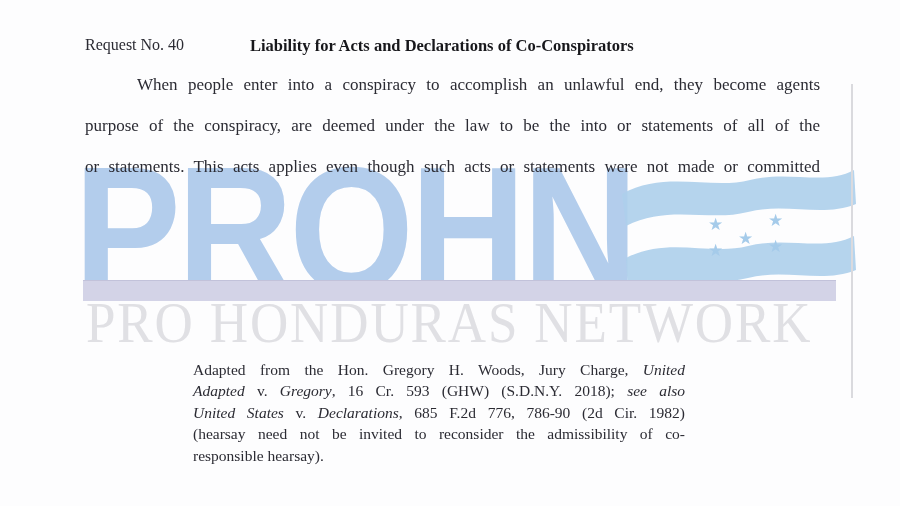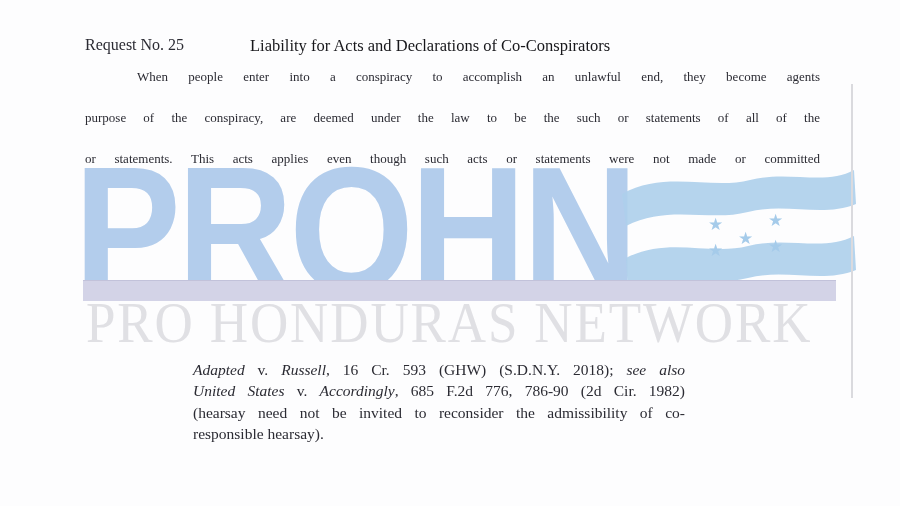--- a/index.html
+++ b/index.html
@@ -32,25 +32,25 @@
     position:absolute; left:851px; top:84px; width:2px; height:314px;
     background:var(--page-line); z-index:1;
   }
   .highlight-band{
     position:absolute; left:83px; top:280px; width:753px; height:20px;
     background:var(--highlight); border-top:1px solid #c2c2da; z-index:2;
   }
   
   .doc-header{position:absolute; top:36px; left:0; width:100%; z-index:3; font-size:16px;}
   .req-label{position:absolute; left:85px; white-space:nowrap;}
-  .doc-title{position:absolute; left:250px; font-weight:normal; font-size:16.5px;
+  .doc-title{position:absolute; left:250px; font-weight:bold; font-size:16.5px;
              color:var(--title); white-space:nowrap;}
   .body-text{
-    position:absolute; left:85px; top:56px; width:735px; z-index:3;
-    font-size:13px; line-height:41px;
+    position:absolute; left:85px; top:64px; width:735px; z-index:3;
+    font-size:17px; line-height:41px;
   }
   .body-line{text-align:justify; text-align-last:justify; white-space:normal;}
   .body-line.indent{text-indent:52px;}
   .body-line.last{text-align-last:left;}
   .citation{
     position:absolute; left:193px; top:359px; width:492px; z-index:3;
     font-size:15.5px; line-height:21.4px;
   }
   .cite-line{text-align:justify; text-align-last:justify;}
   .cite-line.last{text-align-last:left;}
@@ -73,36 +73,39 @@
     <text class="flag-star" x="152" y="66" font-size="17" fill="var(--flag-star)">★</text>
     <text class="flag-star" x="152" y="92" font-size="17" fill="var(--flag-star)">★</text>
   </svg>
 
   <div class="wm-fullname">PRO HONDURAS NETWORK</div>
 
   <div class="page-edge-line"></div>
   <div class="highlight-band"></div>
 
   <div class="doc-header">
-    <span class="req-label">Request No. 25</span>
+    <span class="req-label">Request No. 40</span>
     <span class="doc-title">Liability for Acts and Declarations of Co-Conspirators</span>
   </div>
 
   <div class="body-text">
     <div class="body-line indent">When people enter into a conspiracy to accomplish an unlawful end, they become agents</div>
-    <div class="body-line">purpose of the conspiracy, are deemed under the law to be the such or statements of all of the</div>
+    <div class="body-line">purpose of the conspiracy, are deemed under the law to be the into or statements of all of the</div>
     <div class="body-line">or statements.  This acts applies even though such acts or statements were not made or committed</div>
   </div>
 
   <div class="citation">
     <div class="cite-line">
-      <span class="it">Adapted</span><span> v. </span><span class="it">Russell</span><span>, 16 Cr. 593 (GHW) (S.D.N.Y. 2018); </span><span class="it">see also</span>
+      <span>Adapted from the Hon. Gregory H. Woods, Jury Charge, </span><span class="it">United</span>
     </div>
     <div class="cite-line">
-      <span class="it">United States</span><span> v. </span><span class="it">Accordingly</span><span>, 685 F.2d 776, 786-90 (2d Cir. 1982)</span>
+      <span class="it">Adapted</span><span> v. </span><span class="it">Gregory</span><span>, 16 Cr. 593 (GHW) (S.D.N.Y. 2018); </span><span class="it">see also</span>
+    </div>
+    <div class="cite-line">
+      <span class="it">United States</span><span> v. </span><span class="it">Declarations</span><span>, 685 F.2d 776, 786-90 (2d Cir. 1982)</span>
     </div>
     <div class="cite-line">
       <span>(hearsay need not be invited to reconsider the admissibility of co-</span>
     </div>
     <div class="cite-line last">
       <span>responsible hearsay).</span>
     </div>
   </div>
 
 </div>

